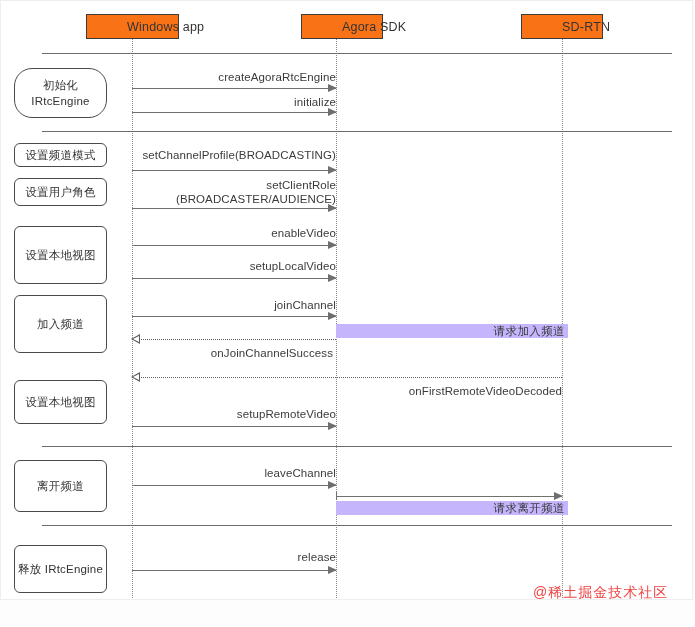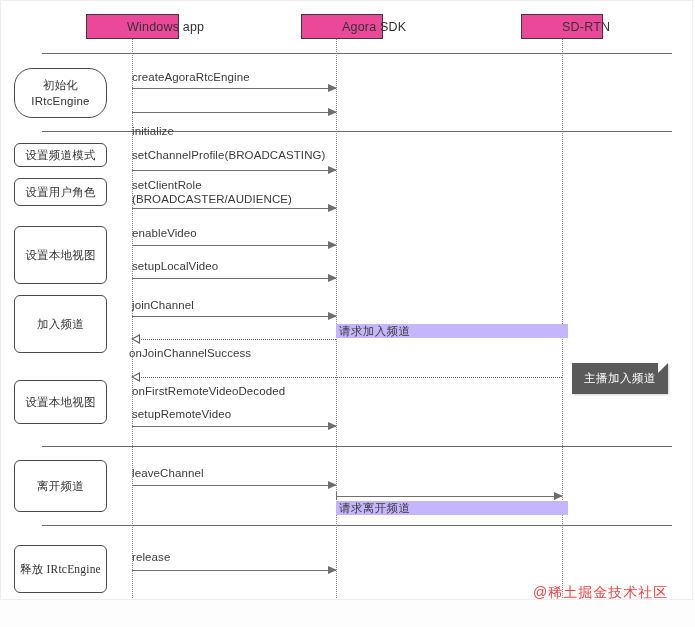--- a/index.html
+++ b/index.html
@@ -22,21 +22,21 @@
     border:1px solid #eceef0;
     background:#ffffff;
     box-sizing:border-box;
   }
 
   
   .participant{
     position:absolute;
     box-sizing:border-box;
     border:1.4px solid #3c3c3c;
-    background:#ec4899;
+    background:#f97316;
     color:#333333;
     font-size:12.5px;
     line-height:24px;
     text-align:right;
     white-space:nowrap;
     letter-spacing:.2px;
     padding-left:40px;
   }
 
   
@@ -126,21 +126,21 @@
     position:absolute;
     left:0; top:-4px;
     width:0;height:8px;
     border-left:1.3px solid #707070;
   }
 
   .msg-label{
     position:absolute;
     font-size:11.5px;
     color:#3b3b3b;
-    text-align:left;
+    text-align:right;
     white-space:pre-line;
     line-height:14px;
     letter-spacing:.1px;
   }
   .msg-label.cjk{ letter-spacing:.4px; }
 
   
   .msg-label.inline{
     background:#c4b5fd;
     padding:0 3px;
@@ -202,34 +202,34 @@
 
   <div id="stages">
       <div class="stage" style="left: 14px; top: 68px; width: 93px; height: 50px; border-radius: 18px;">初始化
 IRtcEngine</div>
       <div class="stage" style="left: 14px; top: 143px; width: 93px; height: 24px;">设置频道模式</div>
       <div class="stage" style="left: 14px; top: 178px; width: 93px; height: 28px;">设置用户角色</div>
       <div class="stage" style="left: 14px; top: 226px; width: 93px; height: 58px;">设置本地视图</div>
       <div class="stage" style="left: 14px; top: 295px; width: 93px; height: 58px;">加入频道</div>
       <div class="stage" style="left: 14px; top: 380px; width: 93px; height: 44px;">设置本地视图</div>
       <div class="stage" style="left: 14px; top: 460px; width: 93px; height: 52px;">离开频道</div>
-      <div class="stage" style="left: 14px; top: 545px; width: 93px; height: 48px; font-family: Liberation Serif, serif;">释放 IRtcEngine</div>
+      <div class="stage" style="left: 14px; top: 545px; width: 93px; height: 48px;">释放 IRtcEngine</div>
     </div>
 
   <div id="messages">
       <div class="msg solid" style="left: 132px; top: 88px; width: 204px;">
         <div class="line"></div>
         <i class="head-right"></i>
       </div>
       <div class="msg-label" style="left: 132px; width: 204px; top: 70px;">createAgoraRtcEngine</div>
       <div class="msg solid" style="left: 132px; top: 112px; width: 204px;">
         <div class="line"></div>
         <i class="head-right"></i>
       </div>
-      <div class="msg-label" style="left: 132px; width: 204px; top: 95px; margin-top: 29px;">initialize</div>
+      <div class="msg-label" style="left: 132px; width: 204px; top: 95px;">initialize</div>
       <div class="msg solid" style="left: 132px; top: 170px; width: 204px;">
         <div class="line"></div>
         <i class="head-right"></i>
       </div>
       <div class="msg-label" style="left: 132px; width: 204px; top: 148px;">setChannelProfile(BROADCASTING)</div>
       <div class="msg solid" style="left: 132px; top: 208px; width: 204px;">
         <div class="line"></div>
         <i class="head-right"></i>
       </div>
       <div class="msg-label" style="left: 132px; width: 204px; top: 178px;">setClientRole
@@ -281,19 +281,15 @@
         <i class="tail"></i>
       </div>
       <div class="msg-label cjk inline" style="left: 336px; width: 226px; top: 489px; margin-top: 12px;">请求离开频道</div>
       <div class="msg solid" style="left: 132px; top: 570px; width: 204px;">
         <div class="line"></div>
         <i class="head-right"></i>
       </div>
       <div class="msg-label" style="left: 132px; width: 204px; top: 550px;">release</div>
     </div>
 
-  <div id="note" style="left: 572px; top: 363px; width: 96px; height: 31px;">
-    <span>主播加入频道</span>
-    <i id="note-fold" style="right: 0px; top: 0px;"></i>
-  </div>
 
   <div id="watermark" style="left: 533px; top: 584px;">@稀土掘金技术社区</div>
 </div>
 
 </body></html>

